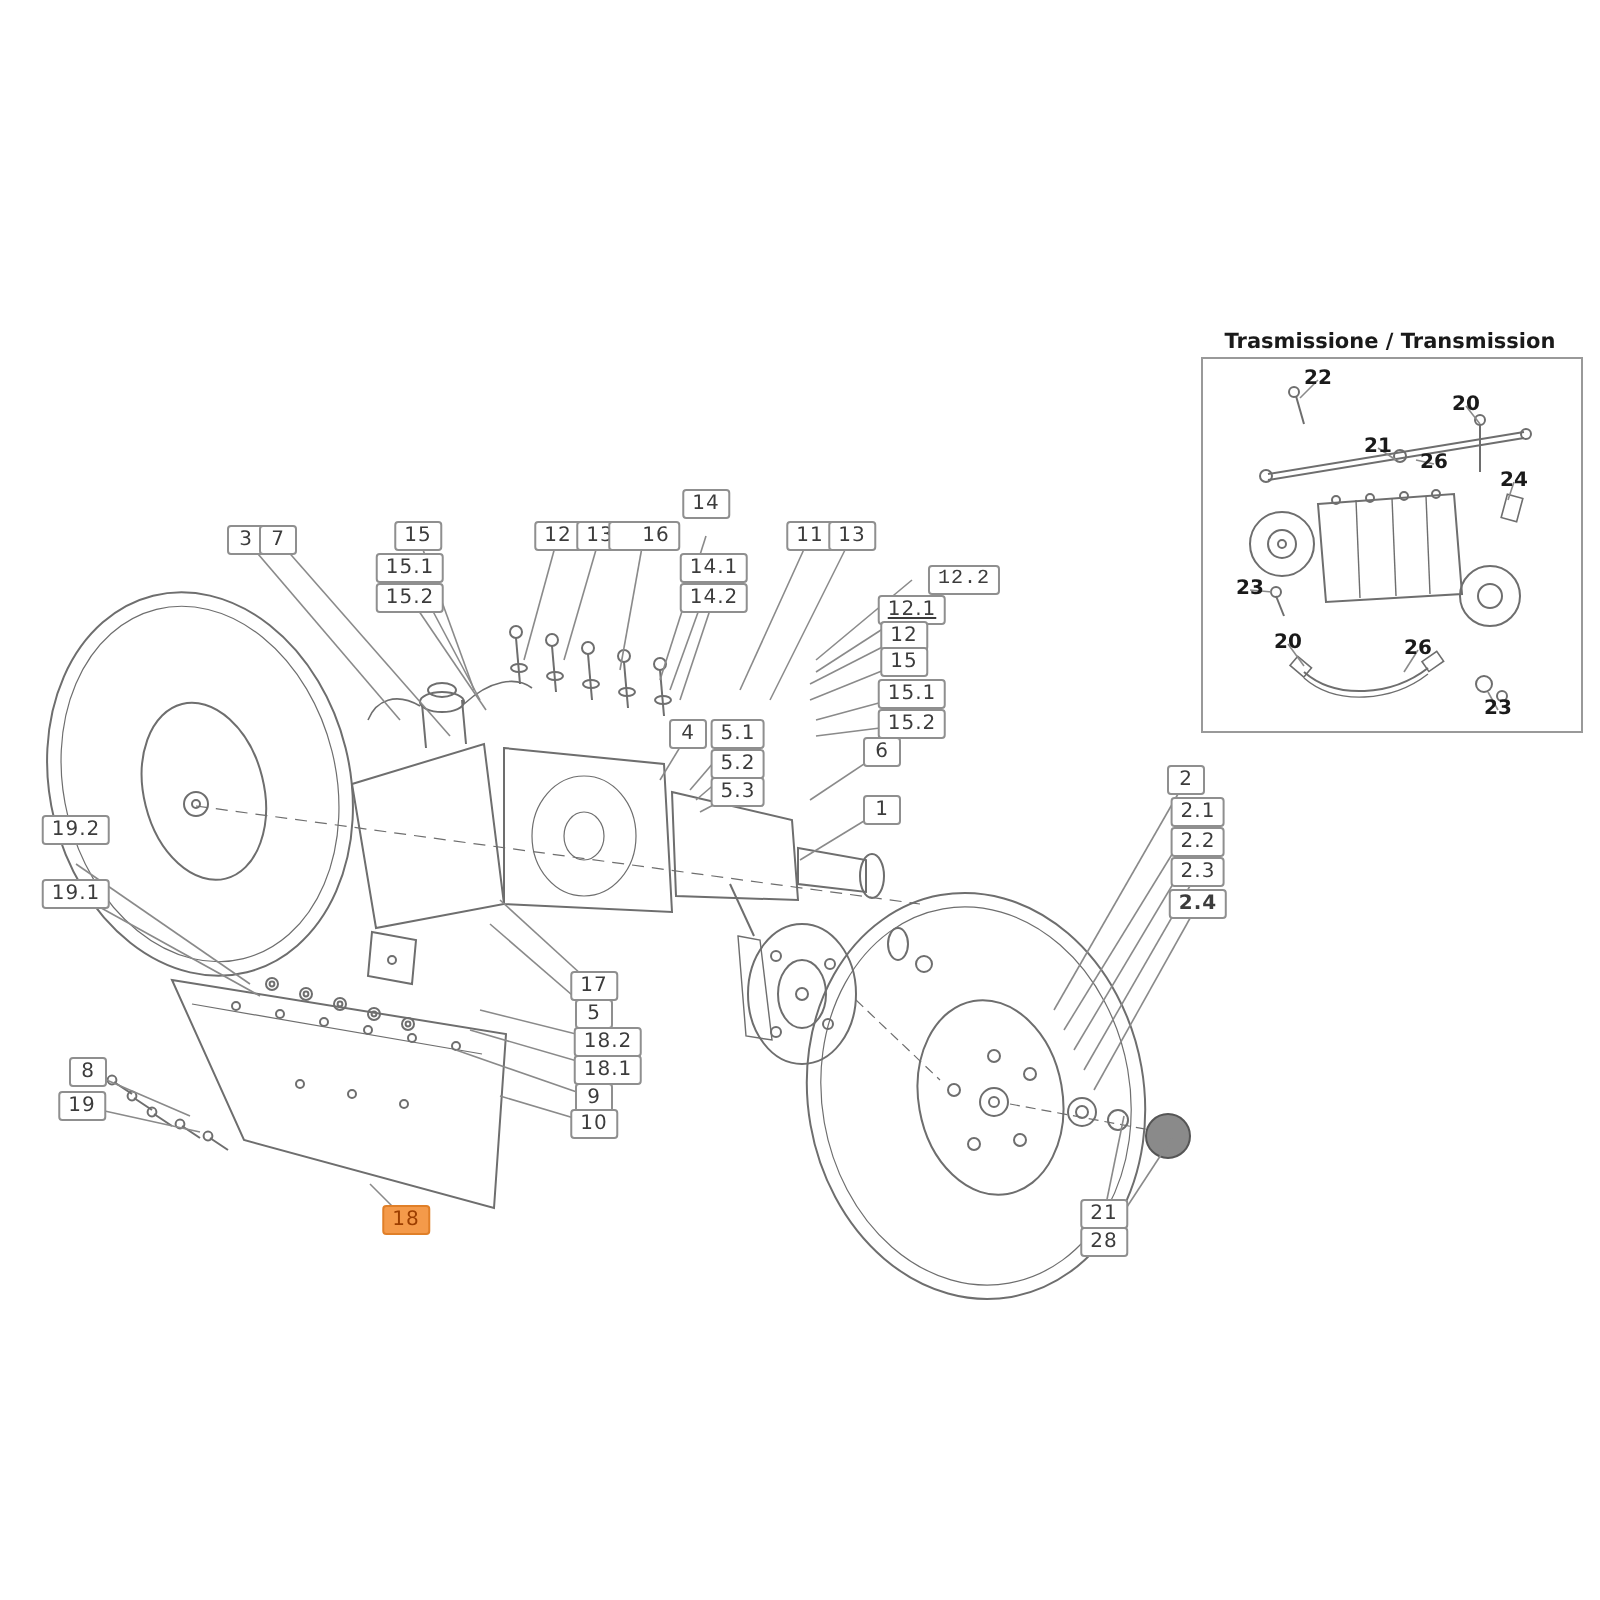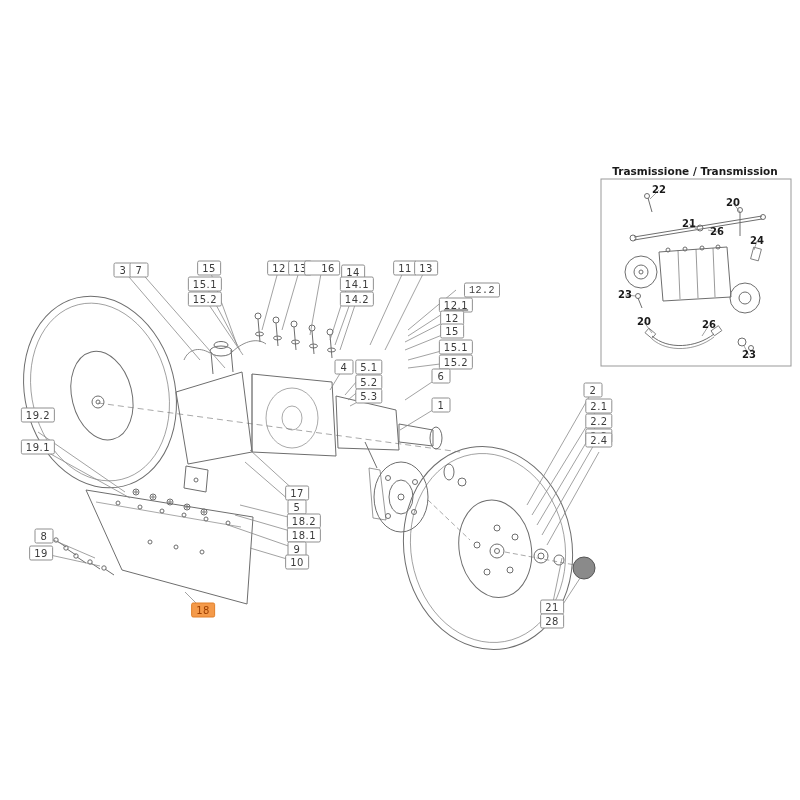--- a/index.html
+++ b/index.html
@@ -257,21 +257,21 @@
   <div class="inset-title" style="left:695px;top:171px">Trasmissione / Transmission</div>
 
 <div class="callout" style="left: 123px; top: 270px;">3</div>
     <div class="callout" style="left: 139px; top: 270px;">7</div>
     <div class="callout" style="left: 209px; top: 268px;">15</div>
     <div class="callout" style="left: 205px; top: 284px;">15.1</div>
     <div class="callout" style="left: 205px; top: 299px;">15.2</div>
     <div class="callout" style="left: 279px; top: 268px;">12</div>
     <div class="callout" style="left: 300px; top: 268px;">13</div>
     <div class="callout" style="left: 322px; top: 268px; padding-left: 16px;">16</div>
-    <div class="callout" style="left: 353px; top: 272px;">14</div>
+    <div class="callout" style="left: 353px; top: 252px;">14</div>
     <div class="callout" style="left: 357px; top: 284px;">14.1</div>
     <div class="callout" style="left: 357px; top: 299px;">14.2</div>
     <div class="callout" style="left: 405px; top: 268px;">11</div>
     <div class="callout" style="left: 426px; top: 268px;">13</div>
     <div class="callout" style="left: 482px; top: 290px; font-family: Liberation Mono, monospace;">12.2</div>
     <div class="callout" style="left: 456px; top: 305px; text-decoration: underline;">12.1</div>
     <div class="callout" style="left: 452px; top: 318px;">12</div>
     <div class="callout" style="left: 452px; top: 331px;">15</div>
     <div class="callout" style="left: 456px; top: 347px;">15.1</div>
     <div class="callout" style="left: 456px; top: 362px;">15.2</div>
@@ -289,21 +289,21 @@
     <div class="callout" style="left: 297px; top: 507px;">5</div>
     <div class="callout" style="left: 304px; top: 521px;">18.2</div>
     <div class="callout" style="left: 304px; top: 535px;">18.1</div>
     <div class="callout" style="left: 297px; top: 549px;">9</div>
     <div class="callout" style="left: 297px; top: 562px;">10</div>
     <div class="callout hl" style="left: 203px; top: 610px; background: rgb(244, 154, 74); border-color: rgb(224, 127, 40); color: rgb(156, 62, 0);">18</div>
     <div class="callout" style="left: 593px; top: 390px;">2</div>
     <div class="callout" style="left: 599px; top: 406px;">2.1</div>
     <div class="callout" style="left: 599px; top: 421px;">2.2</div>
     <div class="callout" style="left: 599px; top: 436px;">2.3</div>
-    <div class="callout" style="left: 599px; top: 440px;">2.4</div>
+    <div class="callout" style="left: 599px; top: 452px; font-weight: bold;">2.4</div>
     <div class="callout" style="left: 552px; top: 607px;">21</div>
     <div class="callout" style="left: 552px; top: 621px;">28</div>
     <div class="inset-callout" style="left: 659px; top: 190px;">22</div>
     <div class="inset-callout" style="left: 689px; top: 224px;">21</div>
     <div class="inset-callout" style="left: 733px; top: 203px;">20</div>
     <div class="inset-callout" style="left: 717px; top: 232px;">26</div>
     <div class="inset-callout" style="left: 757px; top: 241px;">24</div>
     <div class="inset-callout" style="left: 625px; top: 295px;">23</div>
     <div class="inset-callout" style="left: 644px; top: 322px;">20</div>
     <div class="inset-callout" style="left: 709px; top: 325px;">26</div>

